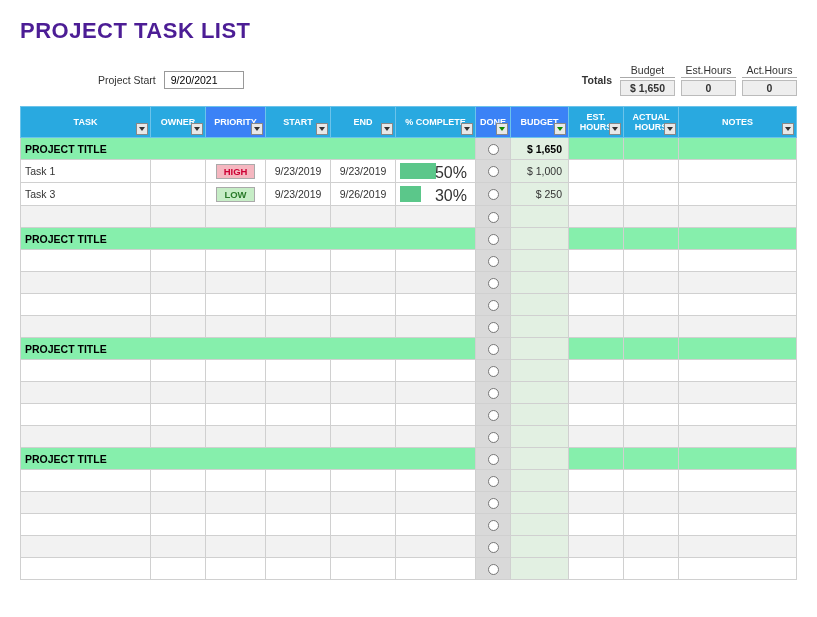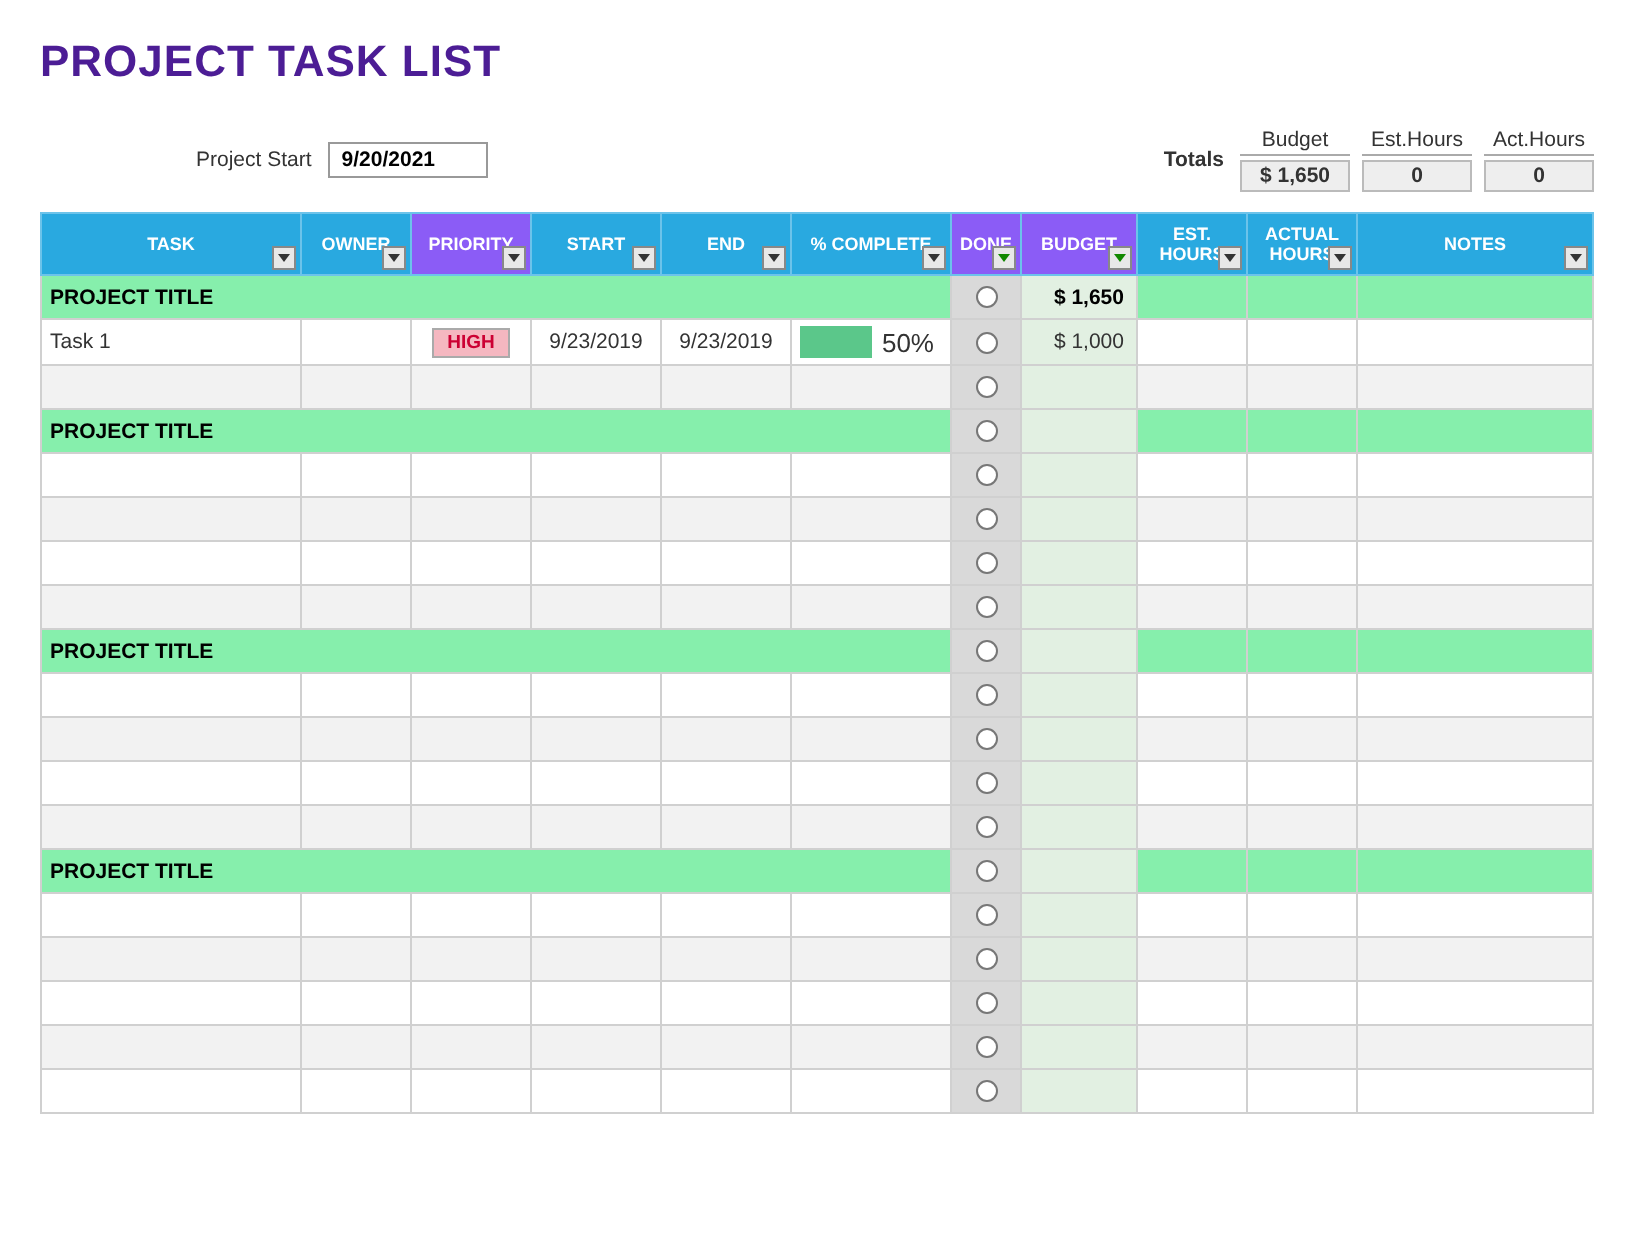--- a/index.html
+++ b/index.html
@@ -2,31 +2,31 @@
 <html><head>
 <meta charset="utf-8">
 <style>
   * { box-sizing: border-box; margin: 0; padding: 0; }
   body { font-family: Arial, sans-serif; background: #fff; width: 817px; height: 617px; padding: 18px 20px; font-size: 11px; color: #333; }
   
   .title { color: #4c1d95; font-weight: bold; font-size: 22px; letter-spacing: 0.5px; margin-bottom: 20px; }
   
   .toprow { display: flex; align-items: center; margin-bottom: 10px; font-size: 10.5px; }
   .ps-label { font-weight: normal; margin-left: 78px; }
-  .ps-input { border: 1px solid #999; padding: 2px 6px; width: 80px; margin-left: 8px; font-size: 10.5px; font-weight: bold; }
+  .ps-input { border: 1px solid #999; padding: 2px 6px; width: 80px; margin-left: 8px; font-size: 10.5px; }
   .spacer { flex: 1; }
   .totals-label { font-weight: bold; margin-right: 8px; }
   .summary-col { width: 55px; text-align: center; }
   .summary-head { border-bottom: 1px solid #aaa; padding-bottom: 1px; margin-bottom: 2px; }
   .summary-val { border: 1px solid #bbb; background: #eee; padding: 1px 3px; font-weight: bold; }
   .summary-group { display: flex; gap: 6px; }
   
   table { border-collapse: collapse; width: 776px; table-layout: fixed; border-radius: 12px; }
   th { background: #29a9e0; color: #fff; font-size: 9px; font-weight: bold; padding: 5px 2px; border: 1px solid #6cc3ea; position: relative; text-align: center; vertical-align: middle; }
-  th.active { background: #8b5cf6; }
+  th.active { background: #3b82f6; }
   .filter-arrow { position: absolute; right: 2px; bottom: 2px; width: 12px; height: 12px; background: #e8e8e8; border: 1px solid #888; display: flex; align-items: center; justify-content: center; }
   .filter-arrow::after { content: ""; border-left: 3px solid transparent; border-right: 3px solid transparent; border-top: 4px solid #333; }
   .filter-arrow.green::after { border-top-color: #180; }
   
   td { border: 1px solid #d0d0d0; padding: 3px 4px; height: 22px; font-size: 10.5px; vertical-align: middle; }
   tr.section td { background: #86efac; color: #000; font-weight: bold; }
   tr.section td.done-cell, tr.section td.budget-cell { background: #6fc3ed; }
   tr.even td { background: #f2f2f2; }
   tr.odd td { background: #fff; }
   
@@ -38,21 +38,21 @@
   .check { display: inline-block; width: 13px; height: 13px; border-radius: 50%; background: #3fae62; position: relative; vertical-align: middle; }
   .check::after { content: ""; position: absolute; left: 3px; top: 5px; width: 6px; height: 3px; border-left: 2px solid #fff; border-bottom: 2px solid #fff; transform: rotate(-45deg); }
   
   .prio { display: inline-block; padding: 1px 7px; font-size: 9.5px; font-weight: bold; border: 1px solid #aaa; }
   .prio.high { background: #f5b7c0; color: #c03; }
   .prio.medium { background: #fce6a8; color: #b07000; }
   .prio.low { background: #c6edc6; color: #2a7a2a; }
   
   .progress { position: relative; height: 16px; }
   .progress-bar { position: absolute; left: 0; top: 0; bottom: 0; background: #5bc78a; }
-  .progress-text { position: absolute; right: 4px; top: 1px; font-size: 13px; text-align: center; }
+  .progress-text { position: absolute; right: 4px; top: 1px; font-size: 16px; text-align: center; }
   
   .col-task { width: 130px; }
   .col-owner { width: 55px; }
   .col-prio { width: 60px; }
   .col-start { width: 65px; }
   .col-end { width: 65px; }
   .col-pct { width: 80px; }
   .col-done { width: 35px; }
   .col-budget { width: 58px; }
   .col-est { width: 55px; }
@@ -136,20 +136,38 @@
             <div class="progress-bar" style="width:50%"></div>
             <span class="progress-text">50%</span>
           </div>
         </td>
         <td class="done-cell"><span class="radio"></span></td>
         <td class="budget-cell">$   1,000</td>
         <td></td>
         <td></td>
         <td></td>
       </tr>
+      <tr class="odd">
+        <td>Task 3</td>
+        <td></td>
+        <td class="center"><span class="prio low">LOW</span></td>
+        <td class="center">9/23/2019</td>
+        <td class="center">9/26/2019</td>
+        <td>
+          <div class="progress">
+            <div class="progress-bar" style="width:30%"></div>
+            <span class="progress-text">30%</span>
+          </div>
+        </td>
+        <td class="done-cell"><span class="radio"></span></td>
+        <td class="budget-cell">$      250</td>
+        <td></td>
+        <td></td>
+        <td></td>
+      </tr>
       <tr class="even">
         <td></td>
         <td></td>
         <td></td>
         <td></td>
         <td></td>
         <td></td>
         <td class="done-cell"><span class="radio"></span></td>
         <td class="budget-cell"></td>
         <td></td>

